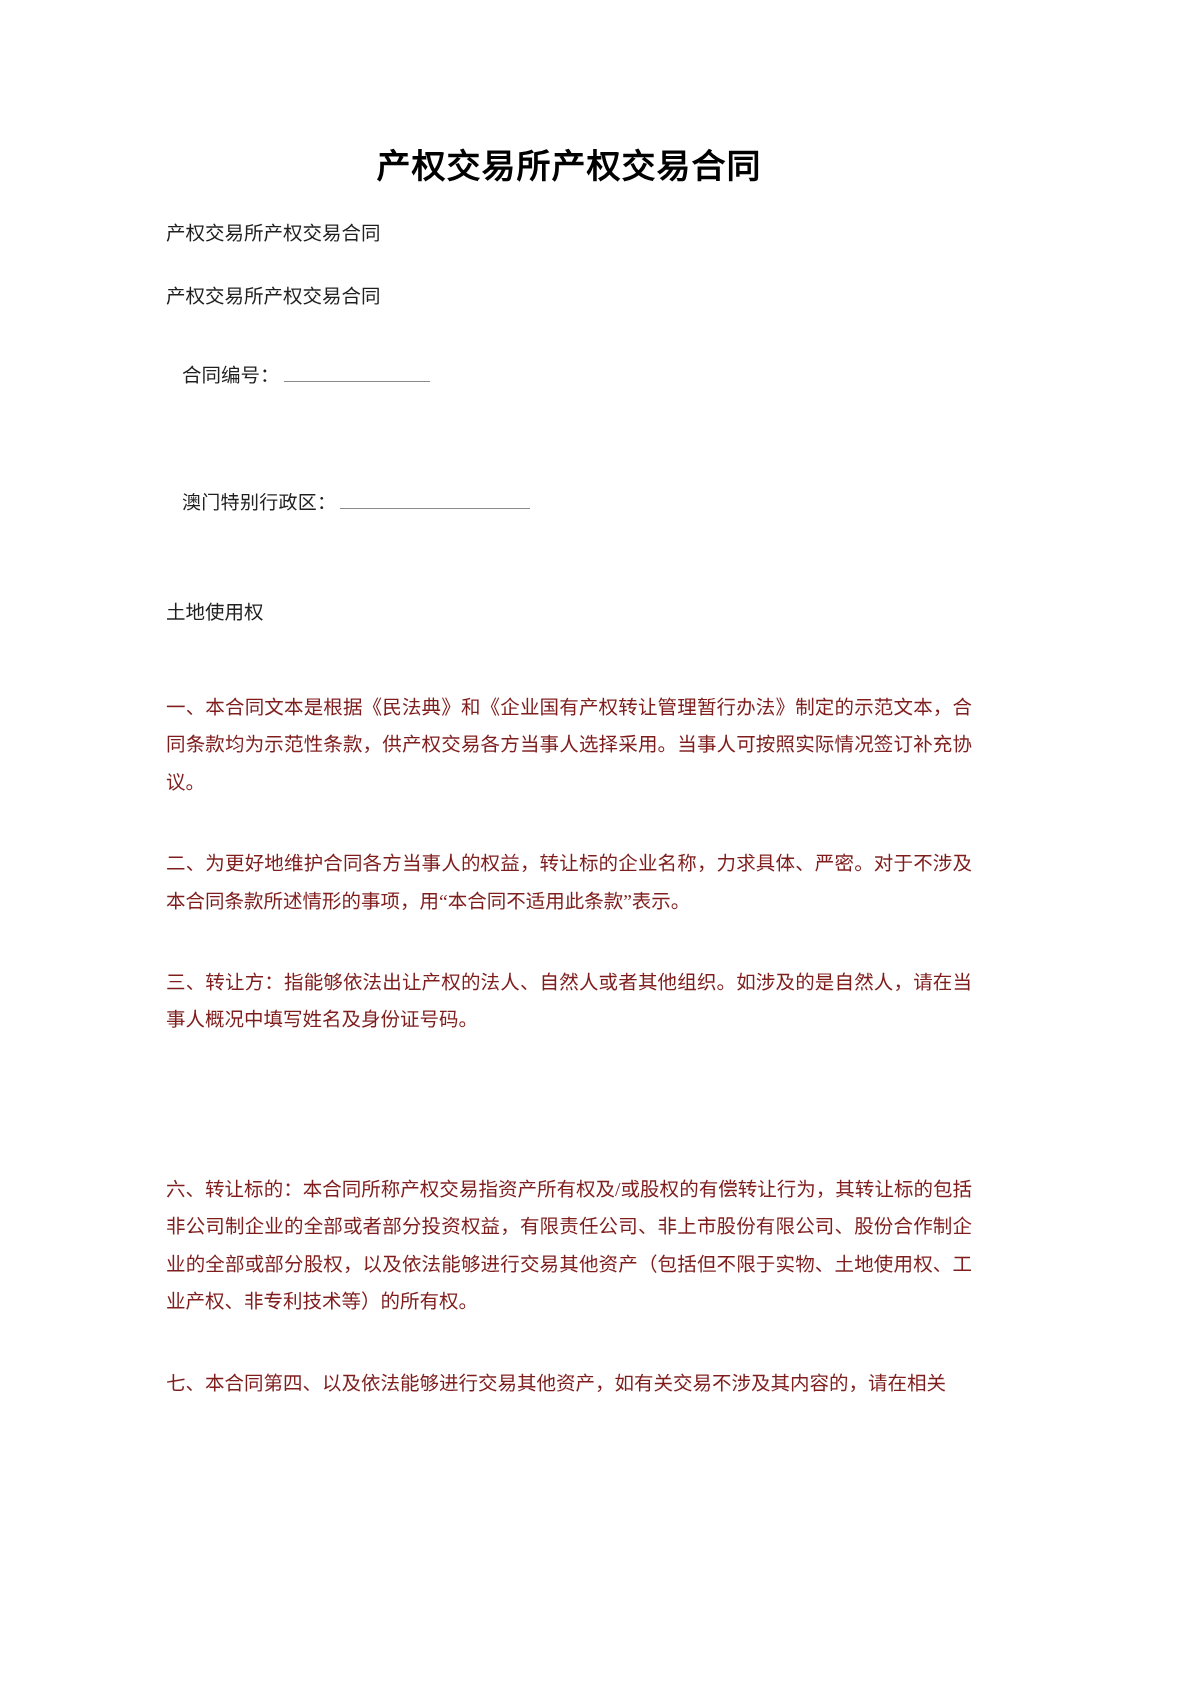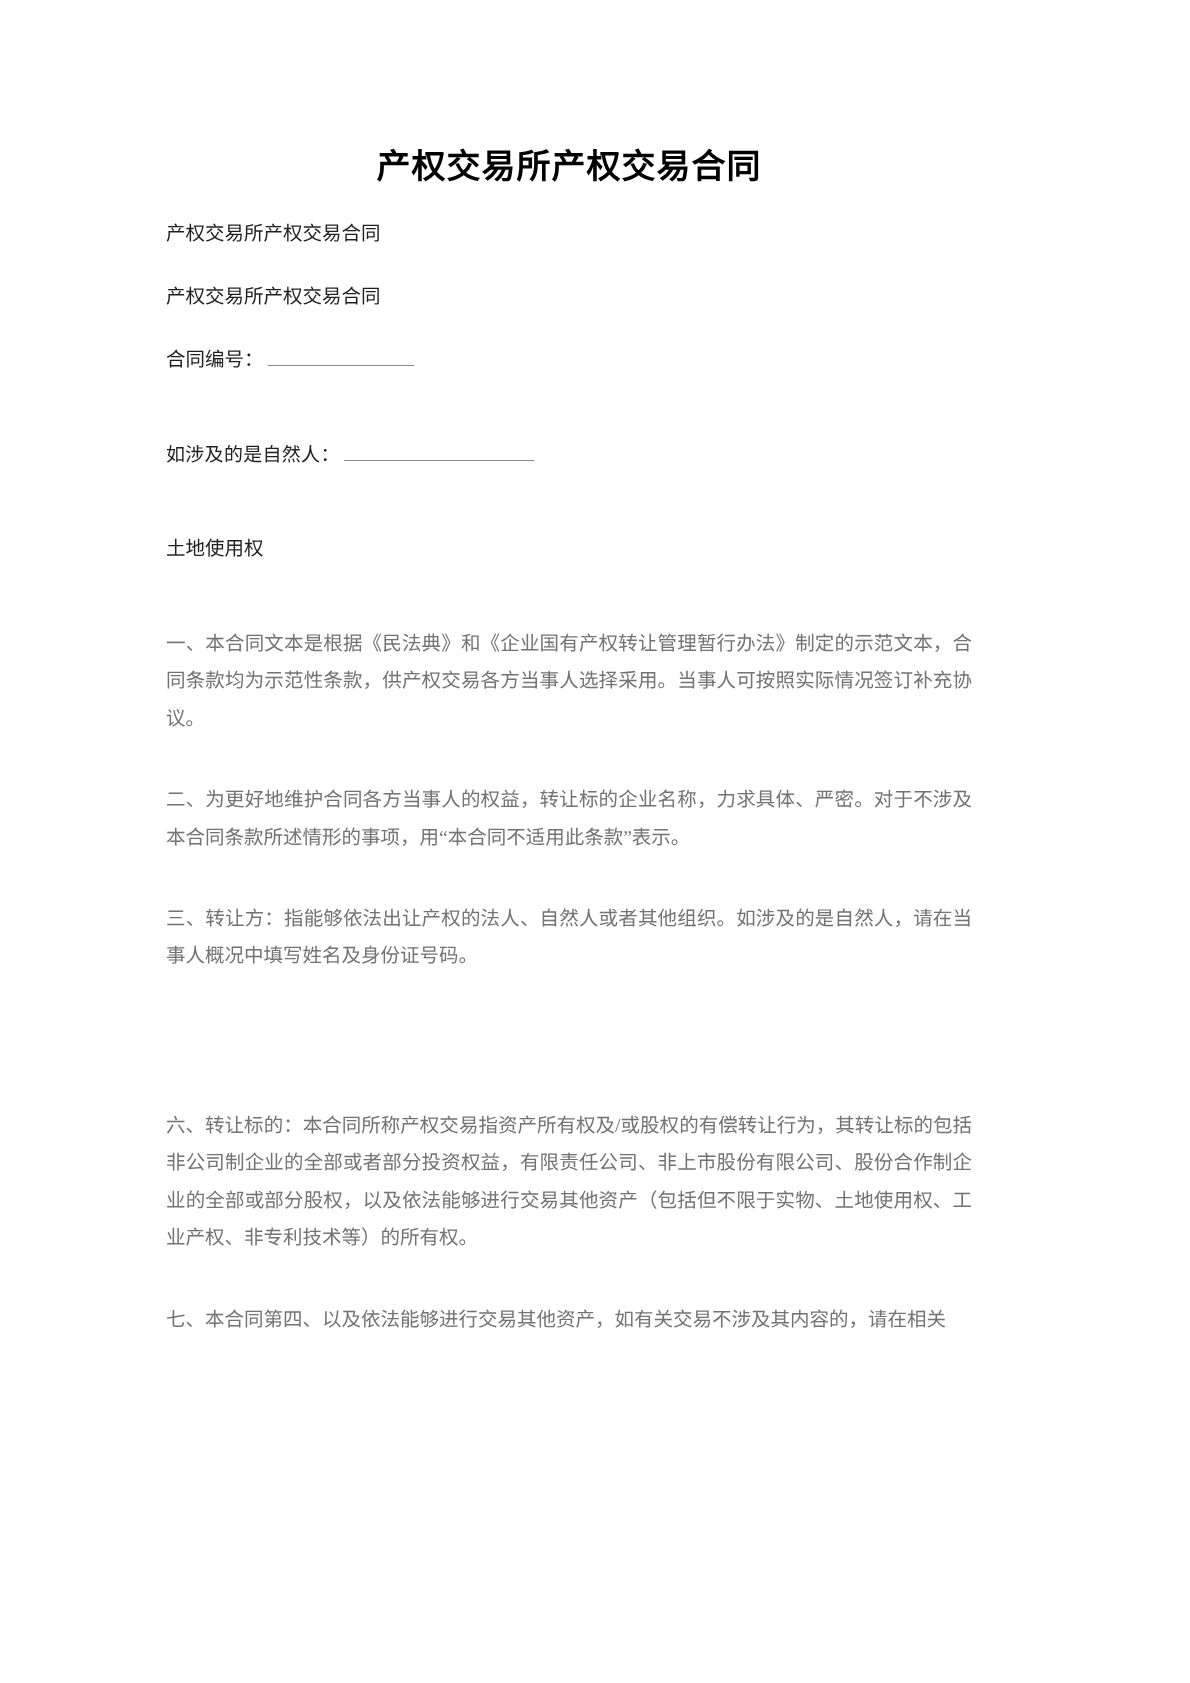--- a/index.html
+++ b/index.html
@@ -36,36 +36,36 @@
     padding-top: 146px;
     line-height: 1.25;
     color: #000000;
   }
   .para {
     font-size: 19.5px;
     line-height: 1.92;
     text-align: justify;
     text-justify: inter-ideograph;
     margin: 0;
-    color: #737373;
+    color: #7f1d1d;
   }
   .gap-sm { height: 26px; }
   .gap-md { height: 44px; }
   .gap-lg { height: 58px; }
 
   .heading-line {
     font-size: 19.5px;
     line-height: 1.9;
     margin: 0;
     color: #1f1f1f;
   }
   .field-line {
     font-size: 19.5px;
     line-height: 1.9;
-    margin: 0;
+    margin: 16px;
     color: #1f1f1f;
     white-space: nowrap;
   }
   .field-line.strong-face {
     font-family: "DejaVu Serif", "Liberation Serif", serif;
     font-size: 19px;
     letter-spacing: 0.3px;
   }
   .blank {
     display: inline-block;
@@ -97,21 +97,21 @@
 
     <div class="gap-sm"></div>
 
     <p class="field-line">
       <span>合同编号：</span><span class="blank short"></span>
     </p>
 
     <div class="gap-lg"></div>
 
     <p class="field-line strong-face">
-      <span>如涉及的是自然人：</span><span class="blank long"></span>
+      <span>澳门特别行政区：</span><span class="blank long"></span>
     </p>
 
     <div class="gap-lg"></div>
 
     <p class="heading-line">土地使用权</p>
 
     <div class="gap-lg"></div>
 
     <p class="para numbered">一、本合同文本是根据《民法典》和《企业国有产权转让管理暂行办法》制定的示范文本，合同条款均为示范性条款，供产权交易各方当事人选择采用。当事人可按照实际情况签订补充协议。</p>
 

